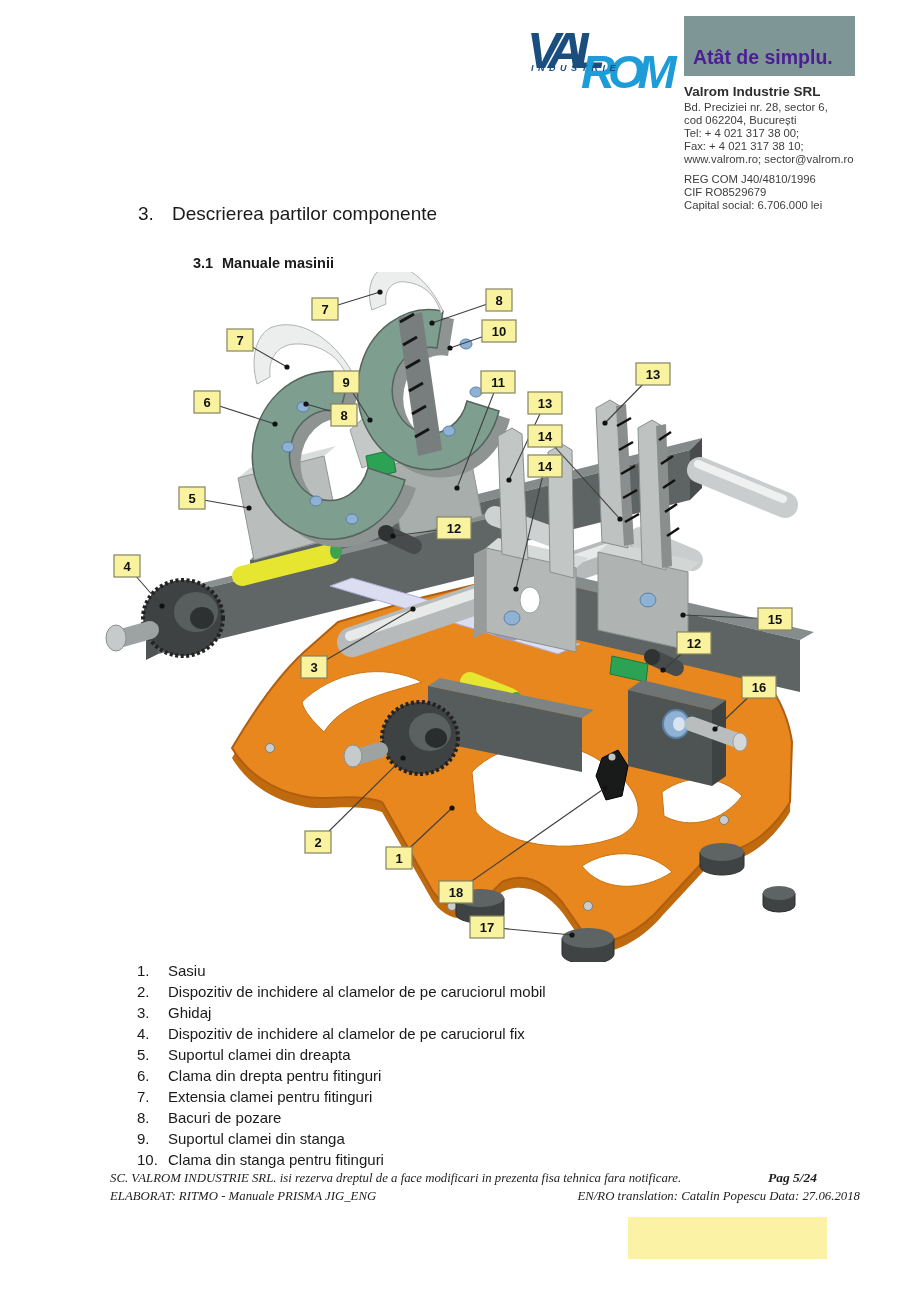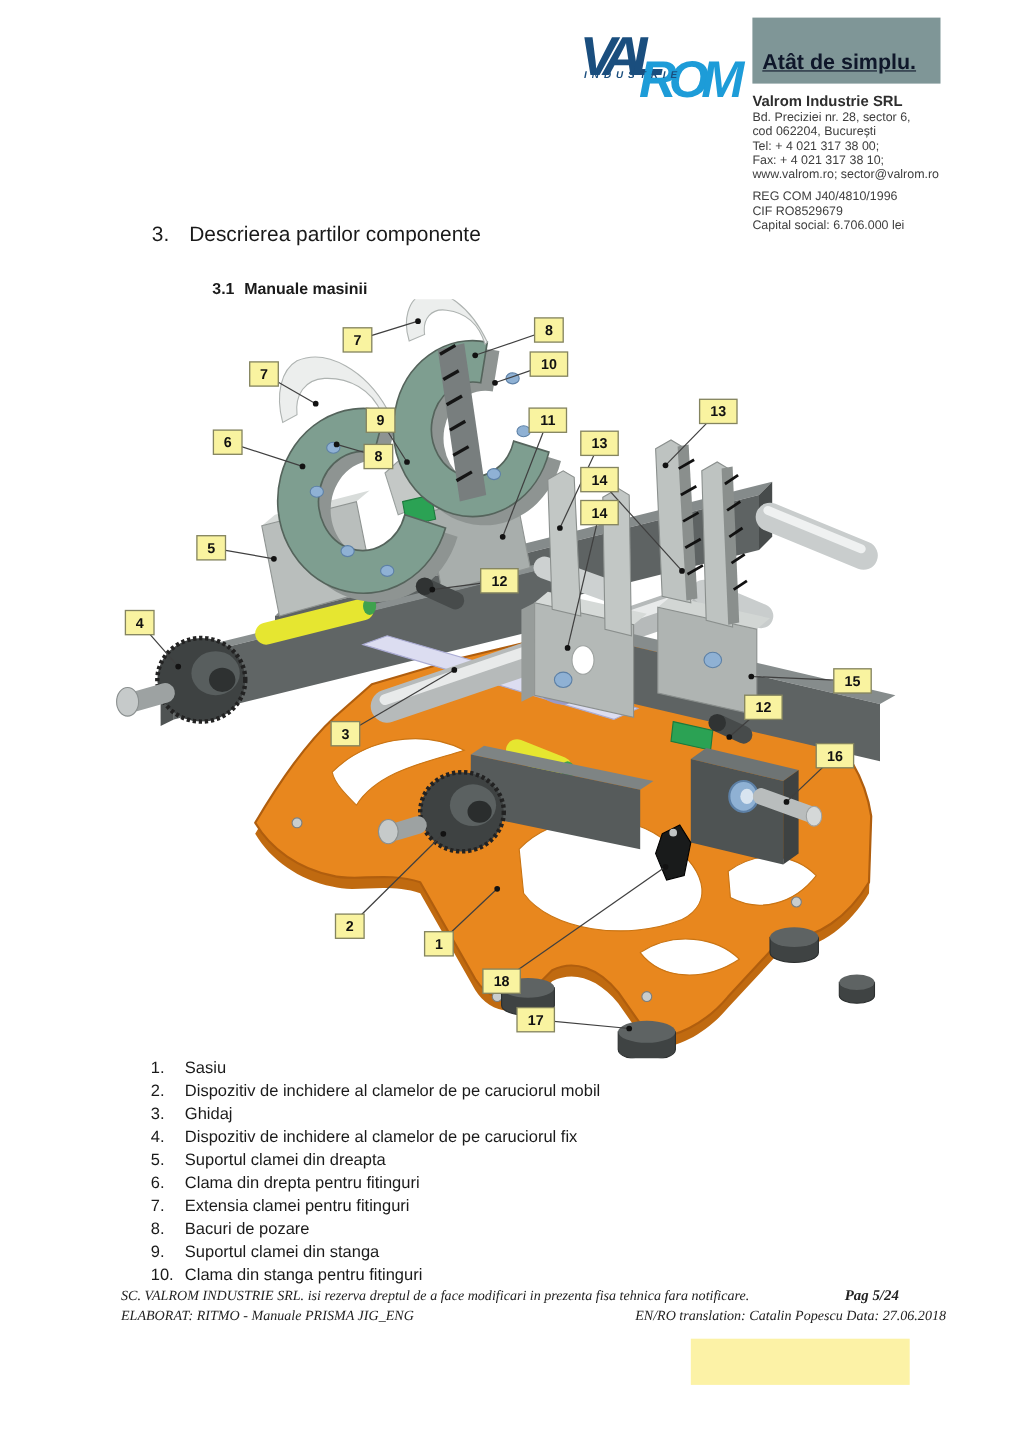--- a/index.html
+++ b/index.html
@@ -24,21 +24,21 @@
     position:absolute; left:581px; top:44px;
     font:italic 900 47px "Liberation Sans", sans-serif;
     color:var(--brand-blue); letter-spacing:-7px;
   }
   .tagline-box {
     position:absolute; left:684px; top:16px; width:171px; height:60px;
     background:var(--tagline-bg);
   }
   .tagline-box span {
     position:absolute; left:9px; bottom:7px;
-    font:700 19.5px "Liberation Sans", sans-serif; color:#0f172a;text-decoration:underline;
+    font:700 19.5px "Liberation Sans", sans-serif; color:#4c1d95;
   }
   
   .company { position:absolute; left:684px; top:84px; width:200px; color:#3d3d3d; }
   .company .cname { font-weight:700; font-size:13.5px; color:#2e2e2e; margin-bottom:2px; }
   .company .cline { font-size:11.3px; line-height:13px; }
   .company .cgap  { height:7px; }
   
   .h1 { position:absolute; left:138px; top:203px; font-size:19px; font-weight:400; }
   .h1 .num { display:inline-block; width:34px; }
   .h2 { position:absolute; left:193px; top:255px; font-size:14.5px; font-weight:700; }

